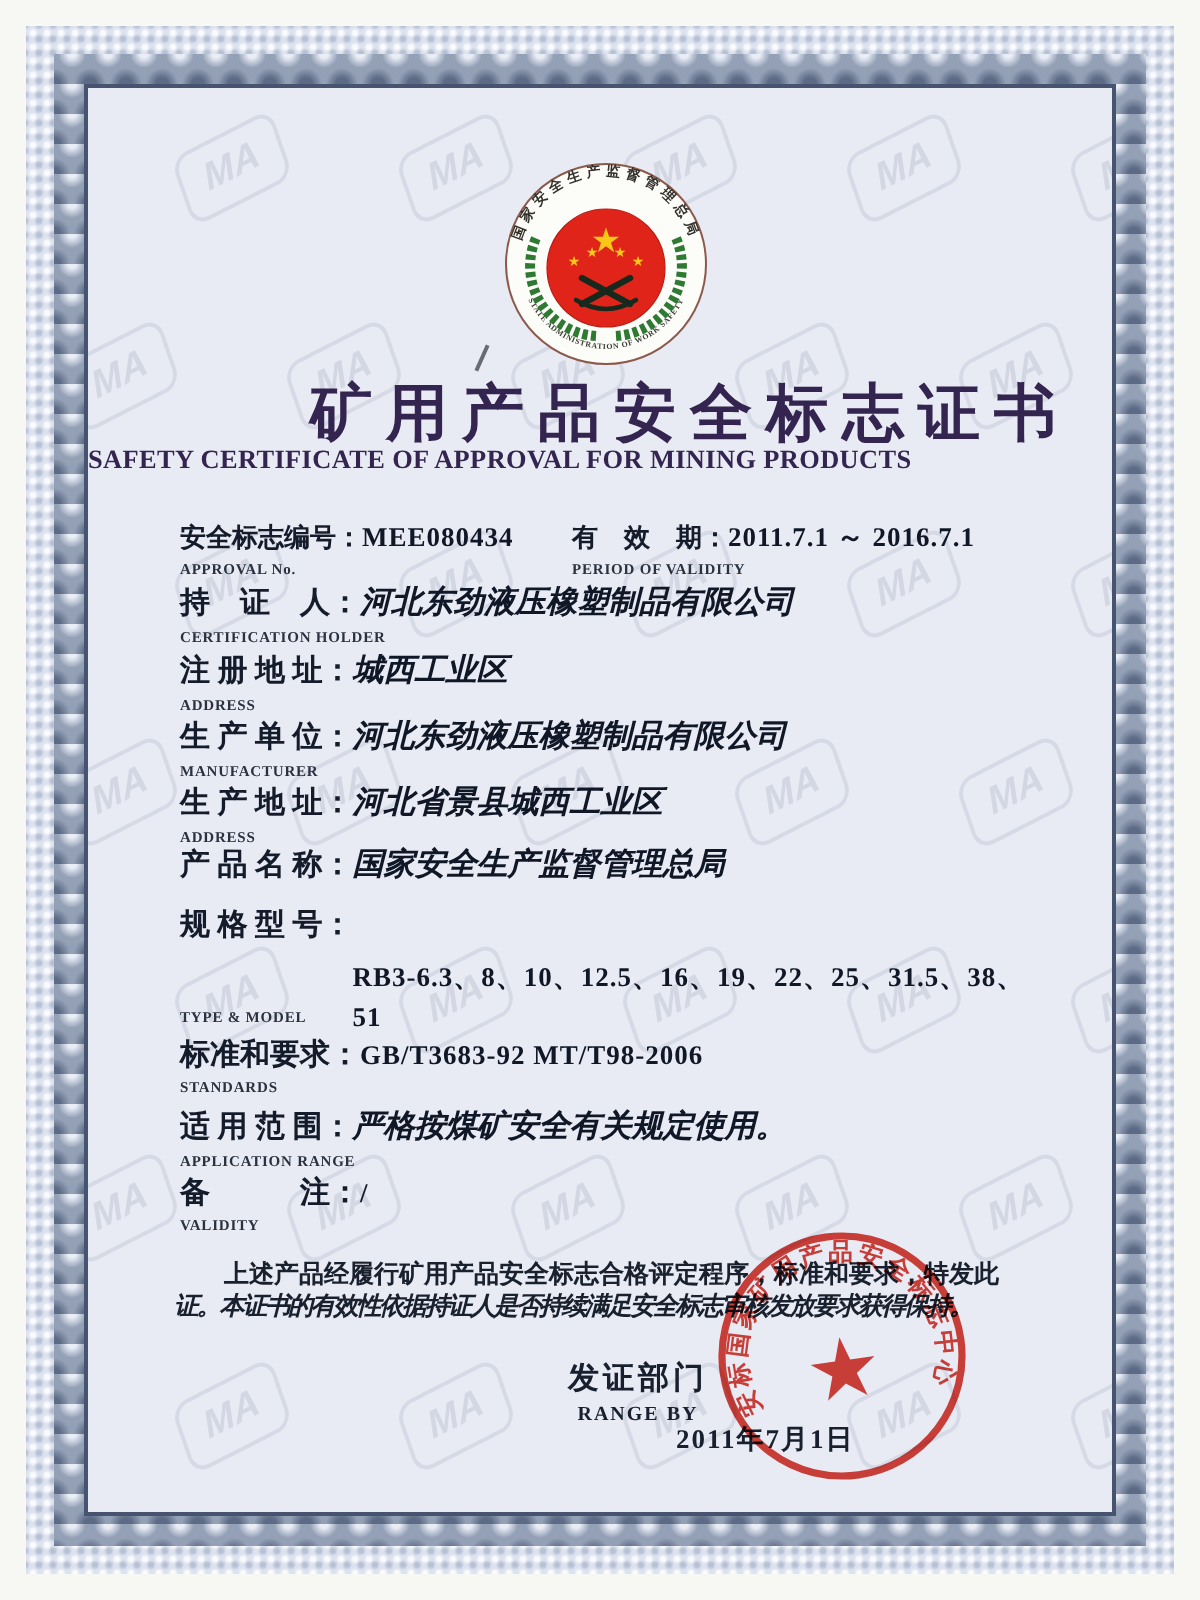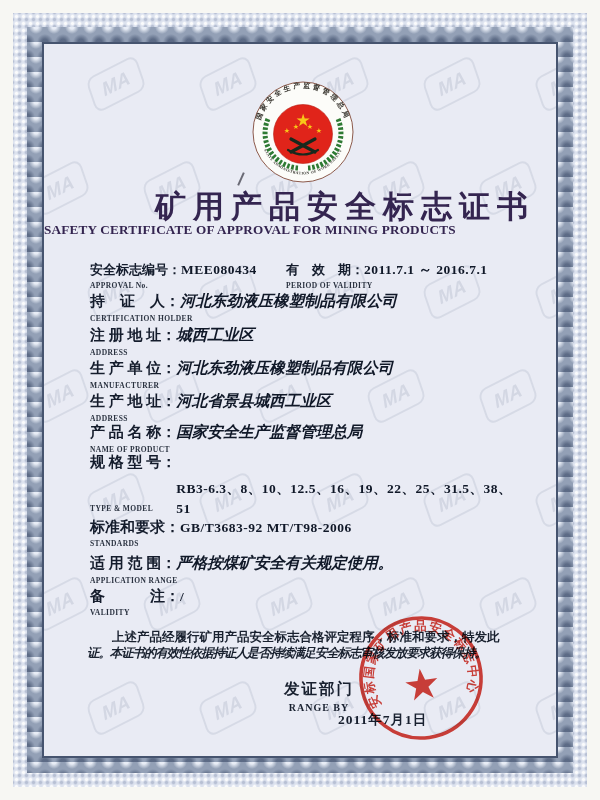--- a/index.html
+++ b/index.html
@@ -165,21 +165,20 @@
       <div class="sub">MANUFACTURER</div>
     </div>
 
     <div class="row" style="top:347px">
       <div><span class="lbl">生 产 地 址：</span><span class="val cjk">河北省景县城西工业区</span></div>
       <div class="sub">ADDRESS</div>
     </div>
 
     <div class="row" style="top:378px">
       <div><span class="lbl">产 品 名 称：</span><span class="val cjk">国家安全生产监督管理总局</span></div>
-      <div class="sub">NAME OF PRODUCT</div>
     </div>
 
     <div class="row" style="top:409px">
       <div><span class="lbl">规 格 型 号：</span><span class="val latin wrap">RB3-6.3、8、10、12.5、16、19、22、25、31.5、38、51</span></div>
       <div class="sub" style="margin-top:-14px">TYPE &amp; MODEL</div>
     </div>
 
     <div class="row" style="top:474px">
       <div><span class="lbl">标准和要求：</span><span class="val latin">GB/T3683-92 MT/T98-2006</span></div>
       <div class="sub">STANDARDS</div>

